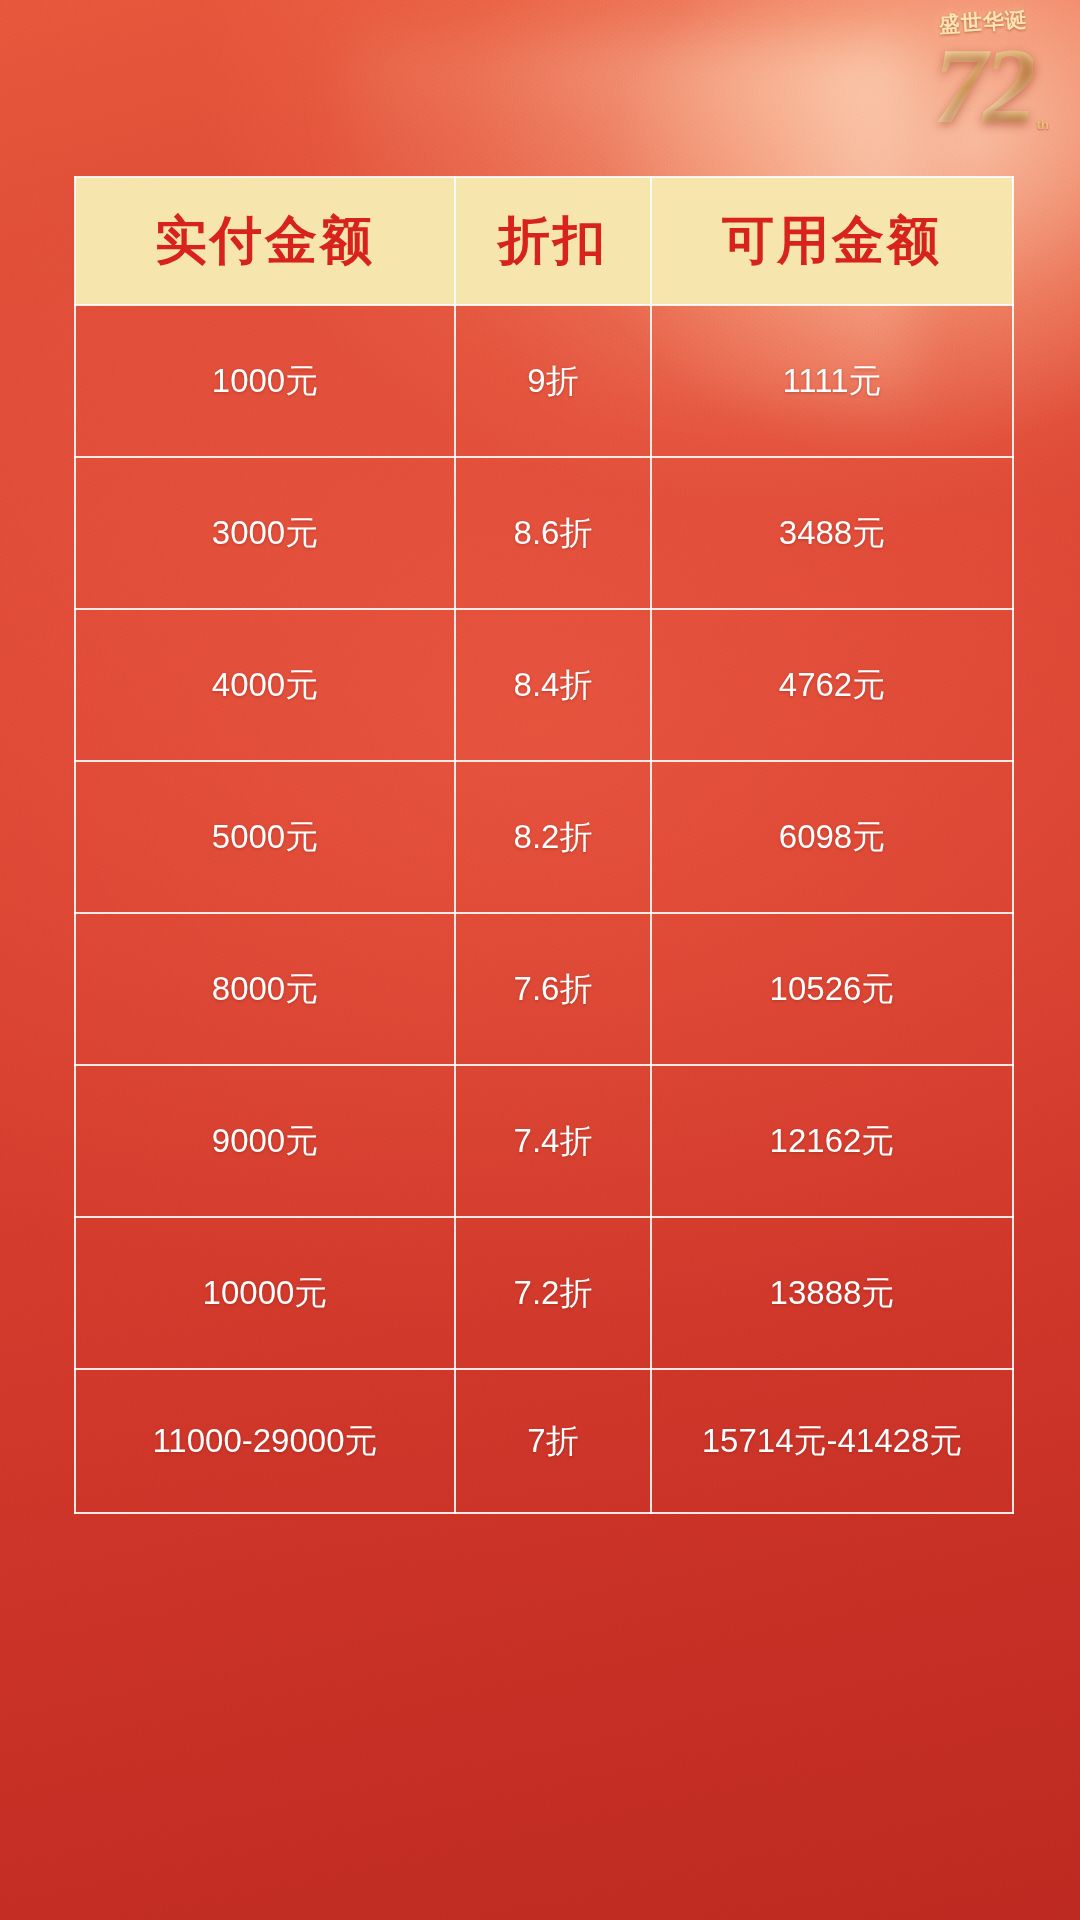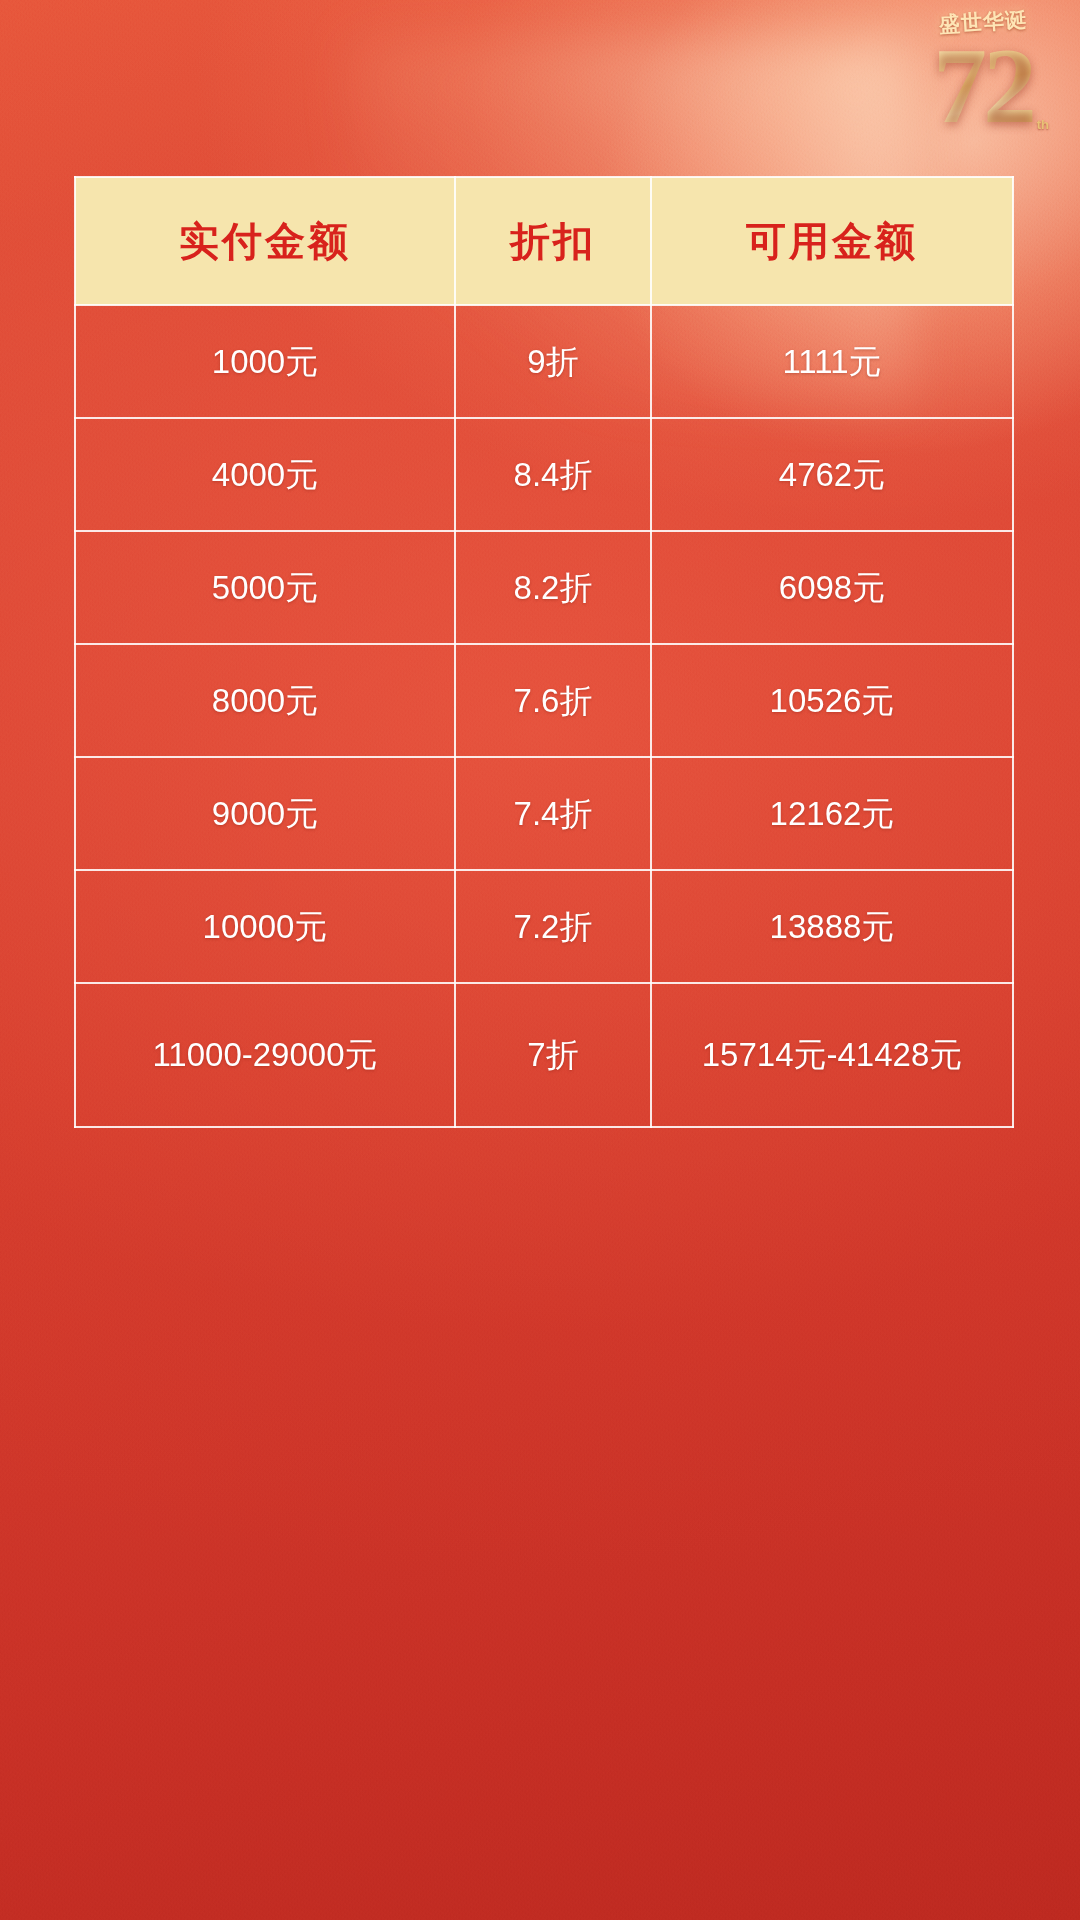--- a/index.html
+++ b/index.html
@@ -75,20 +75,21 @@
     opacity: 0.95;
   }
   .logo-num-wrap {
     position: relative;
     display: inline-block;
   }
   .logo-num {
     font-family: "Liberation Serif", "DejaVu Serif", serif;
     font-size: 108px;
     font-weight: bold;
+    font-style: italic;
     line-height: 1.0;
     background: linear-gradient(168deg, #fff6d8 0%, #f6dd9f 24%, #e7bf73 48%, #f7e4af 66%, #d8a85b 88%, #f2d79b 100%);
     -webkit-background-clip: text;
     background-clip: text;
     color: transparent;
     -webkit-text-fill-color: transparent;
     text-shadow: 0 3px 10px rgba(140,40,20,0.45);
     letter-spacing: -4px;
   }
   .logo-th {
@@ -117,33 +118,33 @@
   .price-table th,
   .price-table td {
     border: 2px solid rgba(255,255,255,0.88);
     text-align: center;
     vertical-align: middle;
     box-sizing: border-box;
   }
   .price-table thead th {
     background: #f6e5ad;
     color: #d8221c;
-    font-size: 40px;
+    font-size: 52px;
     font-weight: bold;
     letter-spacing: 3px;
     height: 128px;
     padding: 0 4px;
     text-shadow: none;
   }
   .price-table tbody td {
     background: transparent;
     color: #ffffff;
     font-size: 33px;
     font-weight: 400;
-    height: 113px;
+    height: 152px;
     padding: 6px 8px;
     line-height: 1.32;
     text-shadow: 0 1px 3px rgba(120,25,15,0.35);
   }
   .price-table tbody tr.tall td {
     height: 144px;
   }
 </style>
 </head>
 <body>
@@ -175,20 +176,25 @@
         <th>可用金额</th>
       </tr>
     </thead>
     <tbody>
       <tr>
         <td>1000元</td>
         <td>9折</td>
         <td>1111元</td>
       </tr>
       <tr>
+        <td>3000元</td>
+        <td>8.6折</td>
+        <td>3488元</td>
+      </tr>
+      <tr>
         <td>4000元</td>
         <td>8.4折</td>
         <td>4762元</td>
       </tr>
       <tr>
         <td>5000元</td>
         <td>8.2折</td>
         <td>6098元</td>
       </tr>
       <tr>

